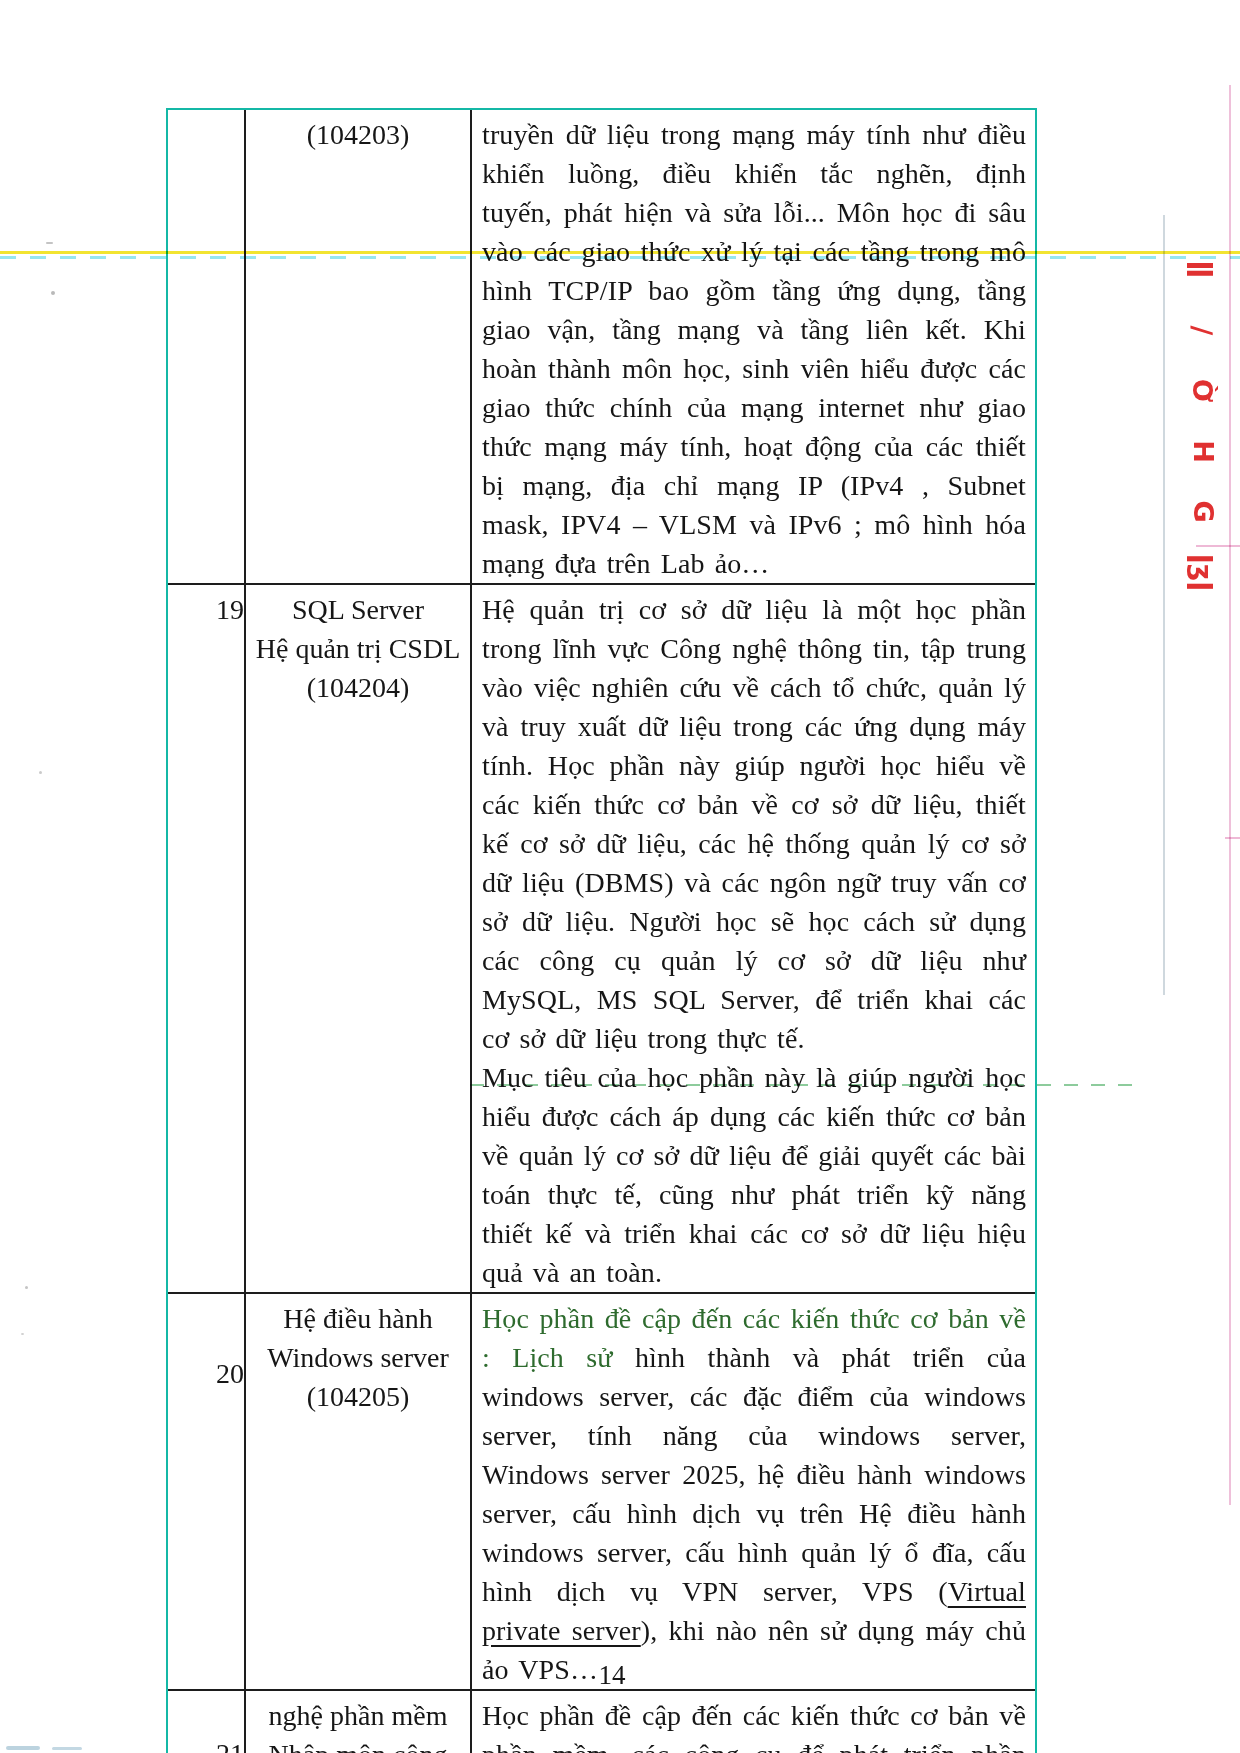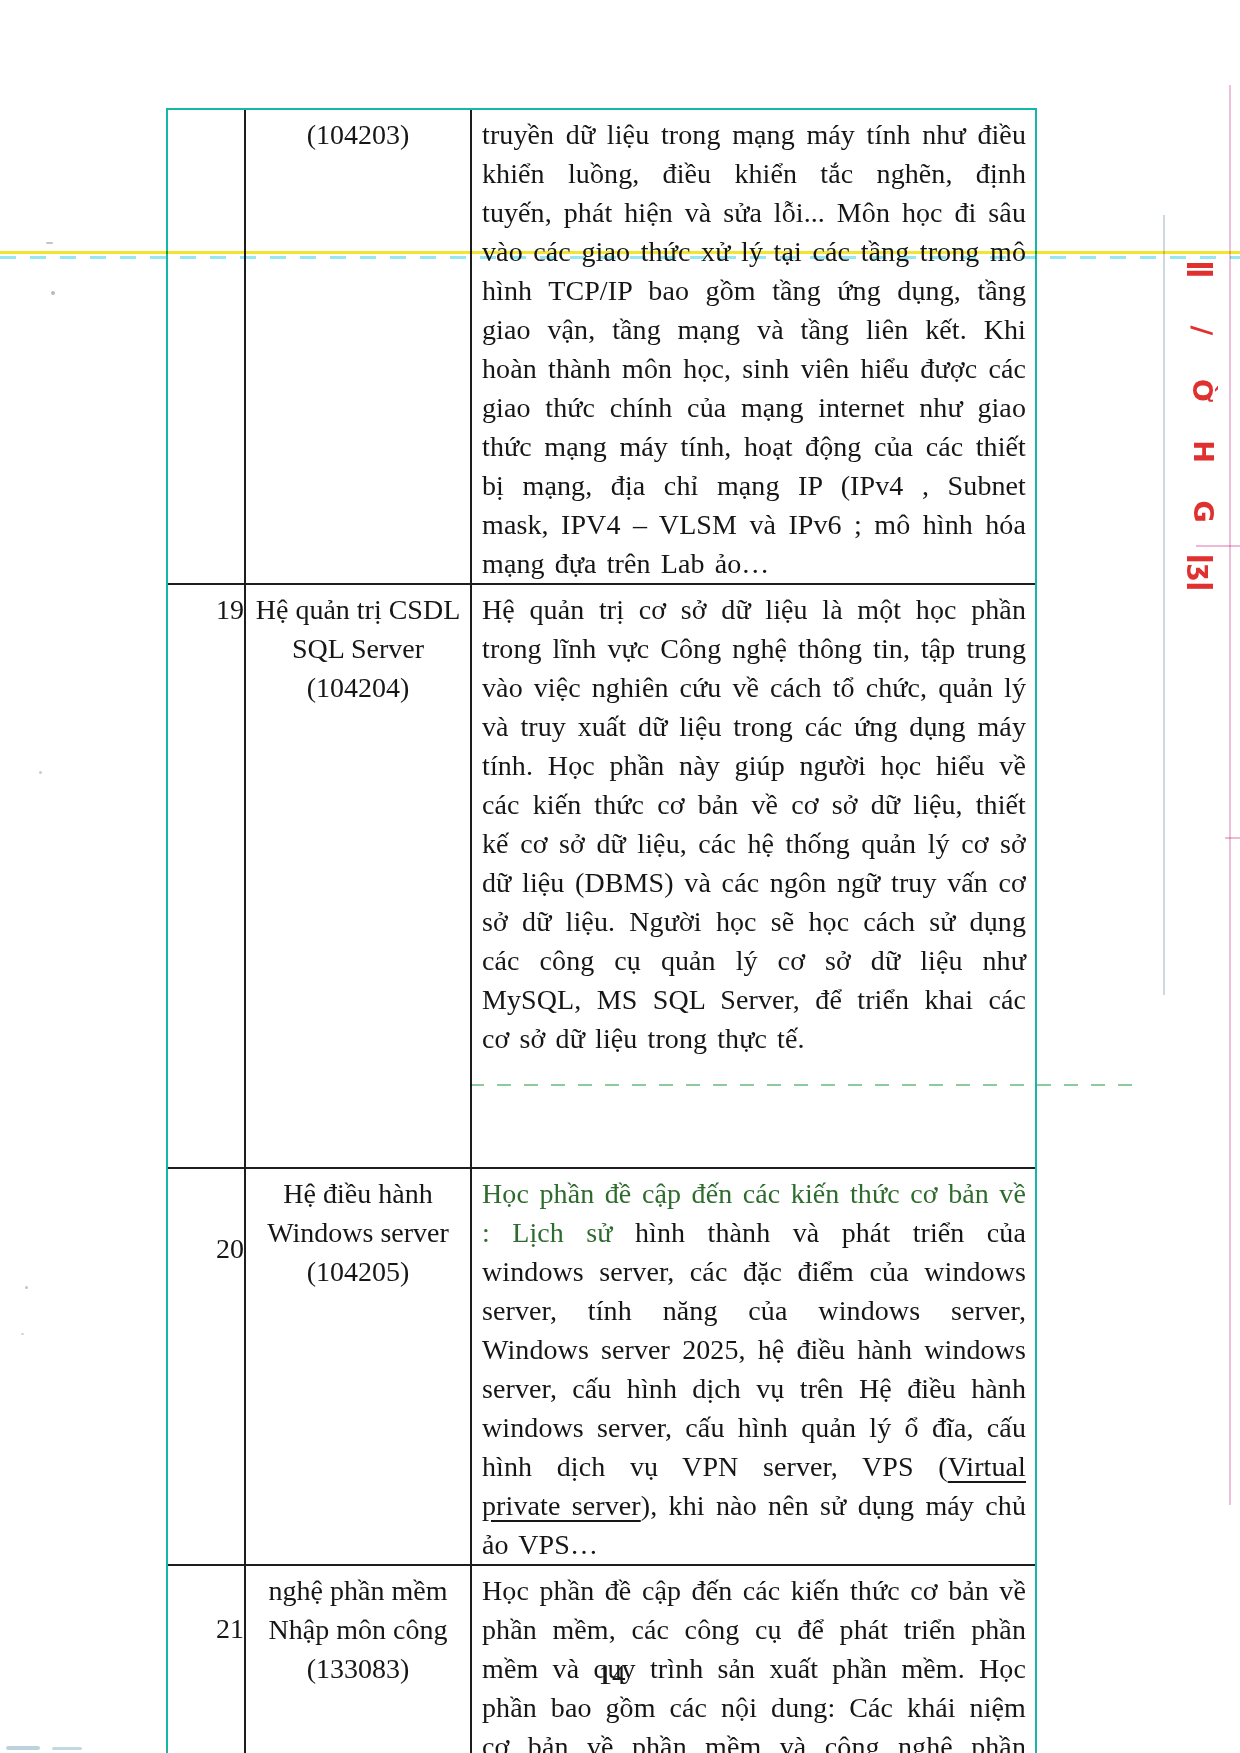--- a/index.html
+++ b/index.html
@@ -94,26 +94,27 @@
         </div>
         <div class="c3">
           <p class="para"><span>truyền dữ liệu trong mạng máy tính như điều khiển luồng, điều khiển tắc nghẽn, định tuyến, phát hiện và sửa lỗi... Môn học đi sâu vào các giao thức xử lý tại các tầng trong mô hình TCP/IP bao gồm tầng ứng dụng, tầng giao vận, tầng mạng và tầng liên kết. Khi hoàn thành môn học, sinh viên hiểu được các giao thức chính của mạng internet như giao thức mạng máy tính, hoạt động của các thiết bị mạng, địa chỉ mạng IP (IPv4 , Subnet mask, IPV4 – VLSM và IPv6 ; mô hình hóa mạng đựa trên Lab ảo…</span></p>
         </div>
       </div>
       <div class="t-row" style="min-height: 584px;">
         <div class="c1">
           <div class="num" style="padding-top: 5px;">19</div>
         </div>
         <div class="c2">
+          <div class="name-line">SQL Server</div>
           <div class="name-line">Hệ quản trị CSDL</div>
-          <div class="name-line">SQL Server</div>
           <div class="name-line">(104204)</div>
         </div>
         <div class="c3">
           <p class="para"><span>Hệ quản trị cơ sở dữ liệu là một học phần trong lĩnh vực Công nghệ thông tin, tập trung vào việc nghiên cứu về cách tổ chức, quản lý và truy xuất dữ liệu trong các ứng dụng máy tính. Học phần này giúp người học hiểu về các kiến thức cơ bản về cơ sở dữ liệu, thiết kế cơ sở dữ liệu, các hệ thống quản lý cơ sở dữ liệu (DBMS) và các ngôn ngữ truy vấn cơ sở dữ liệu. Người học sẽ học cách sử dụng các công cụ quản lý cơ sở dữ liệu như MySQL, MS SQL Server, để triển khai các cơ sở dữ liệu trong thực tế.</span></p>
+          <p class="para"><span>Mục tiêu của học phần này là giúp người học hiểu được cách áp dụng các kiến thức cơ bản về quản lý cơ sở dữ liệu để giải quyết các bài toán thực tế, cũng như phát triển kỹ năng thiết kế và triển khai các cơ sở dữ liệu hiệu quả và an toàn.</span></p>
         </div>
       </div>
       <div class="t-row" style="min-height: 311px;">
         <div class="c1">
           <div class="num" style="padding-top: 60px;">20</div>
         </div>
         <div class="c2">
           <div class="name-line">Hệ điều hành</div>
           <div class="name-line">Windows server</div>
           <div class="name-line">(104205)</div>

